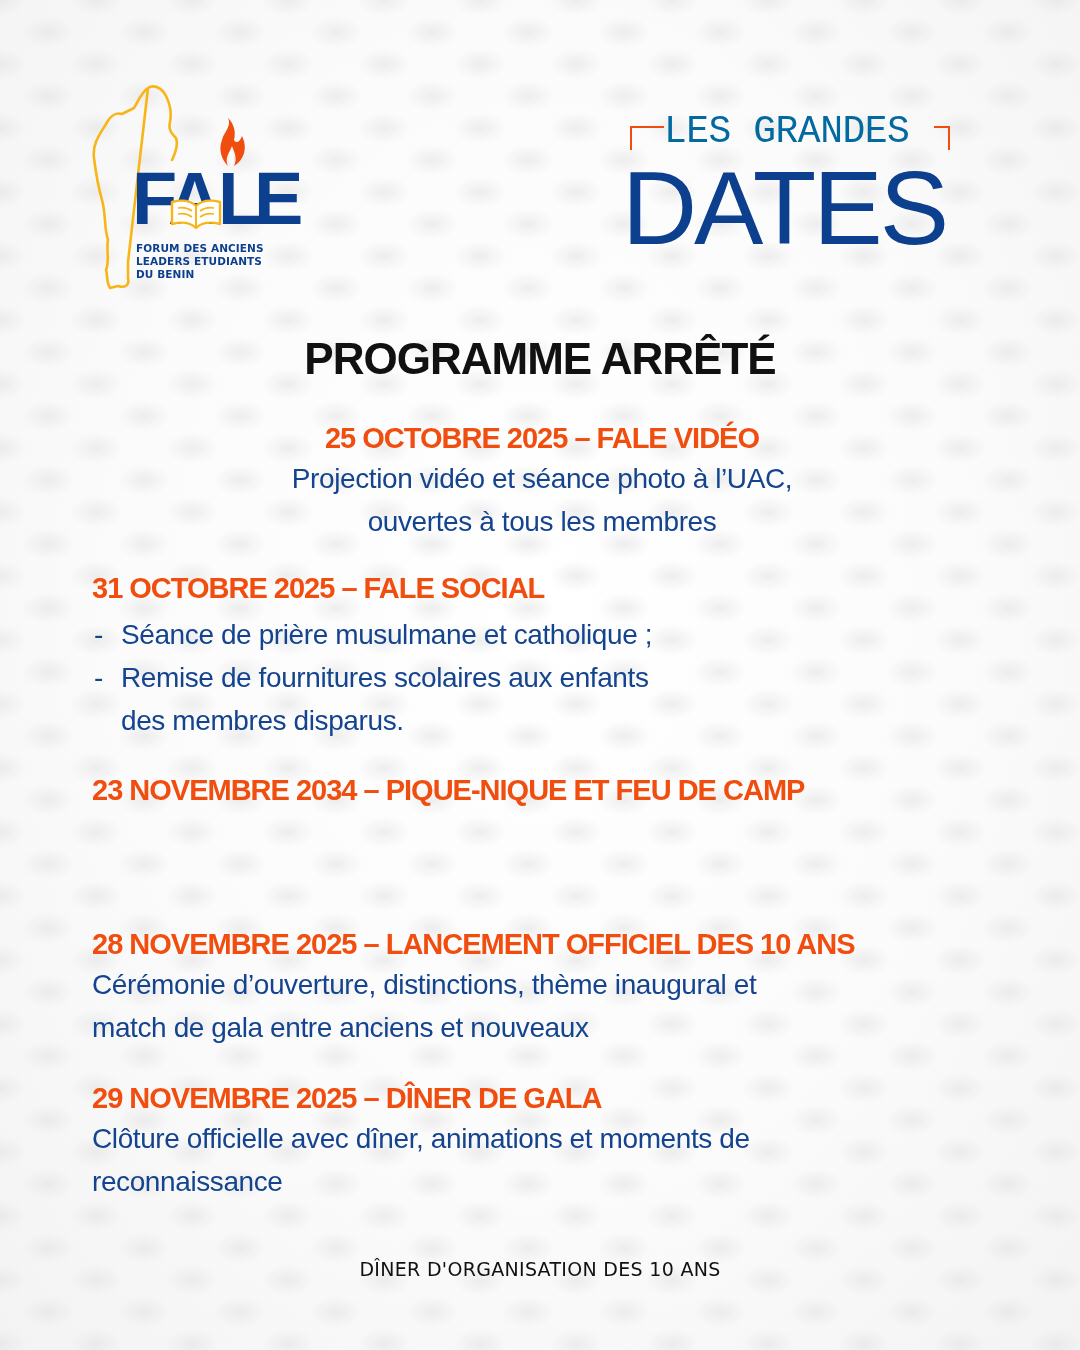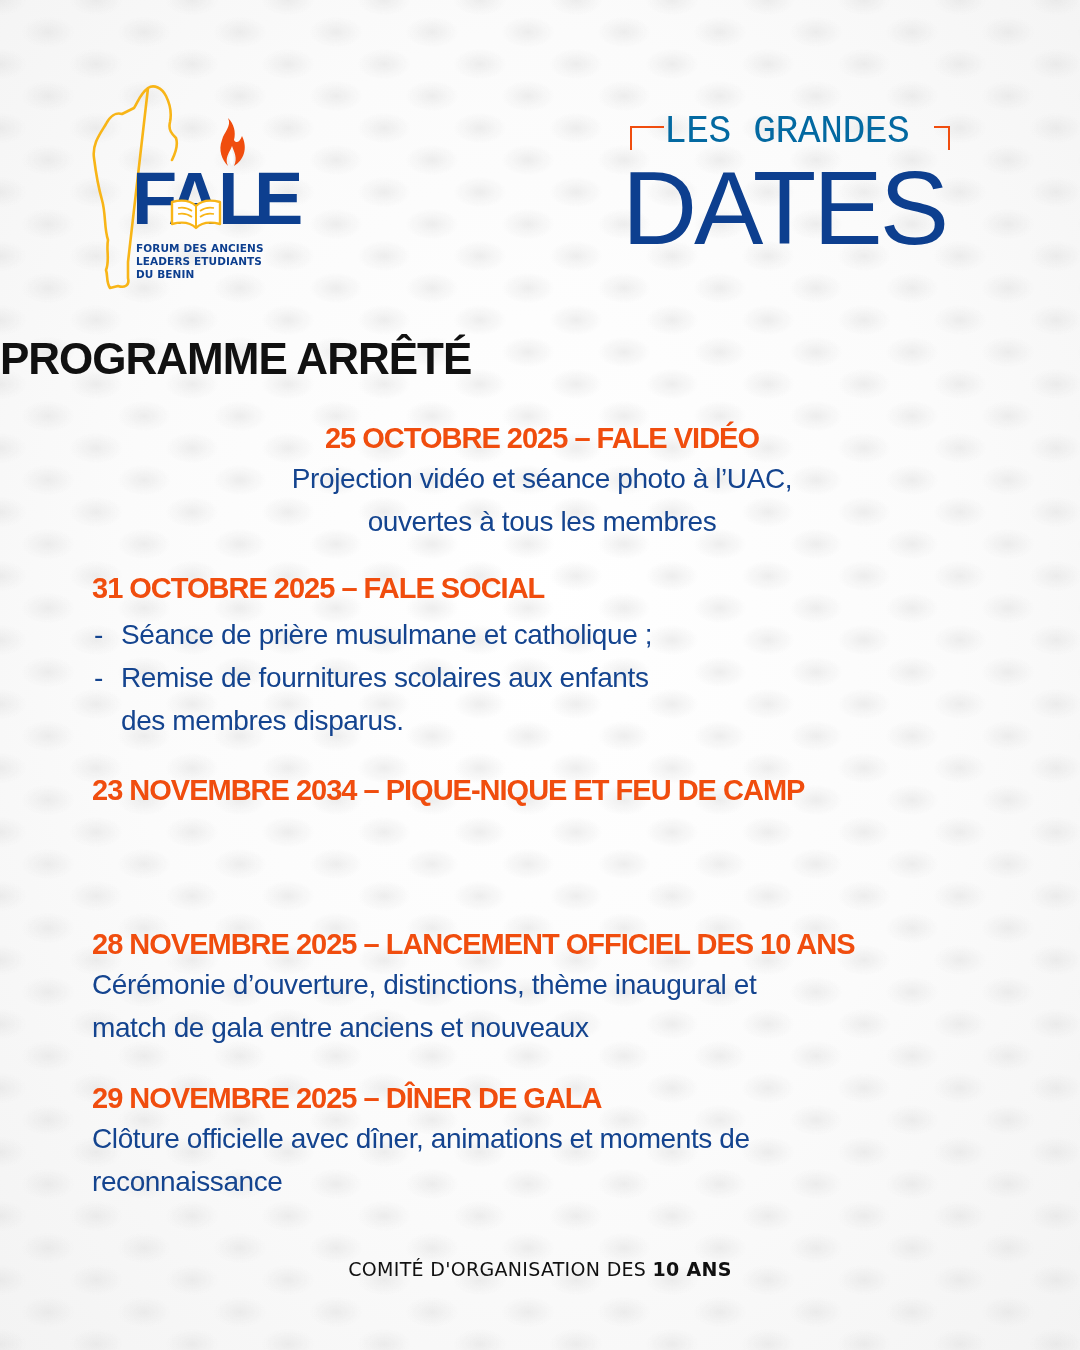--- a/index.html
+++ b/index.html
@@ -39,21 +39,21 @@
     .bracket.left { left: 12px; border-left: 2px solid #f04d0e; }
     .bracket.right { left: 316px; border-right: 2px solid #f04d0e; width: 16px; }
     .dates-big {
       position: absolute; left: 4px; top: 46px;
       font-family: "Liberation Sans", sans-serif; font-weight: normal;
       color: #0d3f8f; font-size: 104px; line-height: 100px; letter-spacing: -3px;
     }
 
     
     .section-title {
-      position: absolute; left: 0; right: 0; top: 334px; text-align: left;
+      position: absolute; left: 0; right: 0; top: 334px; text-align: center;
       font-family: "Liberation Sans", sans-serif; font-weight: bold;
       color: #111111; font-size: 44px; letter-spacing: -1px;
     }
 
     
     .event { position: absolute; left: 92px; width: 900px; }
     .event-head {
       font-family: "Liberation Sans", sans-serif; font-weight: bold;
       color: #f04d0e; font-size: 29px; letter-spacing: -1px; line-height: 34px;
       white-space: nowrap;
@@ -72,21 +72,21 @@
     #ev1 { top: 421px; text-align: center; }
     #ev2 { top: 571px; }
     #ev3 { top: 773px; }
     #ev4 { top: 927px; }
     #ev5 { top: 1081px; }
 
     .footer {
       position: absolute; left: 0; right: 0; top: 1258px; text-align: center;
       font-family: "DejaVu Sans", sans-serif; color: #111111; font-size: 19px; letter-spacing: 0.3px;
     }
-    .footer b { font-weight: bold; margin-top: 8px; }
+    .footer b { font-weight: normal; margin-top: 8px; }
   </style>
 </head>
 <body>
 
 <div class="page">
 
   <div class="logo">
     <svg width="230" height="210" viewBox="0 0 230 210">
       <path d="M60 6 C66 2 74 6 78 14 C82 22 84 30 82 40 C80 48 84 52 88 56 C90 62 88 70 84 78 M40 180 L40 196 C42 204 36 206 30 204 L22 206 C18 200 20 194 18 188 C22 178 18 168 20 158 C16 146 18 132 14 118 C10 104 8 92 6 76 C4 62 12 52 18 42 C22 34 28 30 34 32 L46 26 C50 20 52 12 60 6 Z" fill="none" stroke="#f8b517" stroke-width="2.6" stroke-linejoin="round" stroke-linecap="round"></path>
     </svg>
@@ -167,15 +167,15 @@
 
   <div class="event" id="ev5">
     <div class="event-head">29 NOVEMBRE 2025 – DÎNER DE GALA</div>
     <div class="event-body">
       <span class="line">Clôture officielle avec dîner, animations et moments de</span>
       <span class="line">reconnaissance</span>
     </div>
   </div>
 
   <div class="footer">
-    <span>COMITÉ D'ORGANISATION DES </span><b>10 ANS</b>
+    <span>DÎNER D'ORGANISATION DES </span><b>10 ANS</b>
   </div>
 </div>
 
 </body></html>

